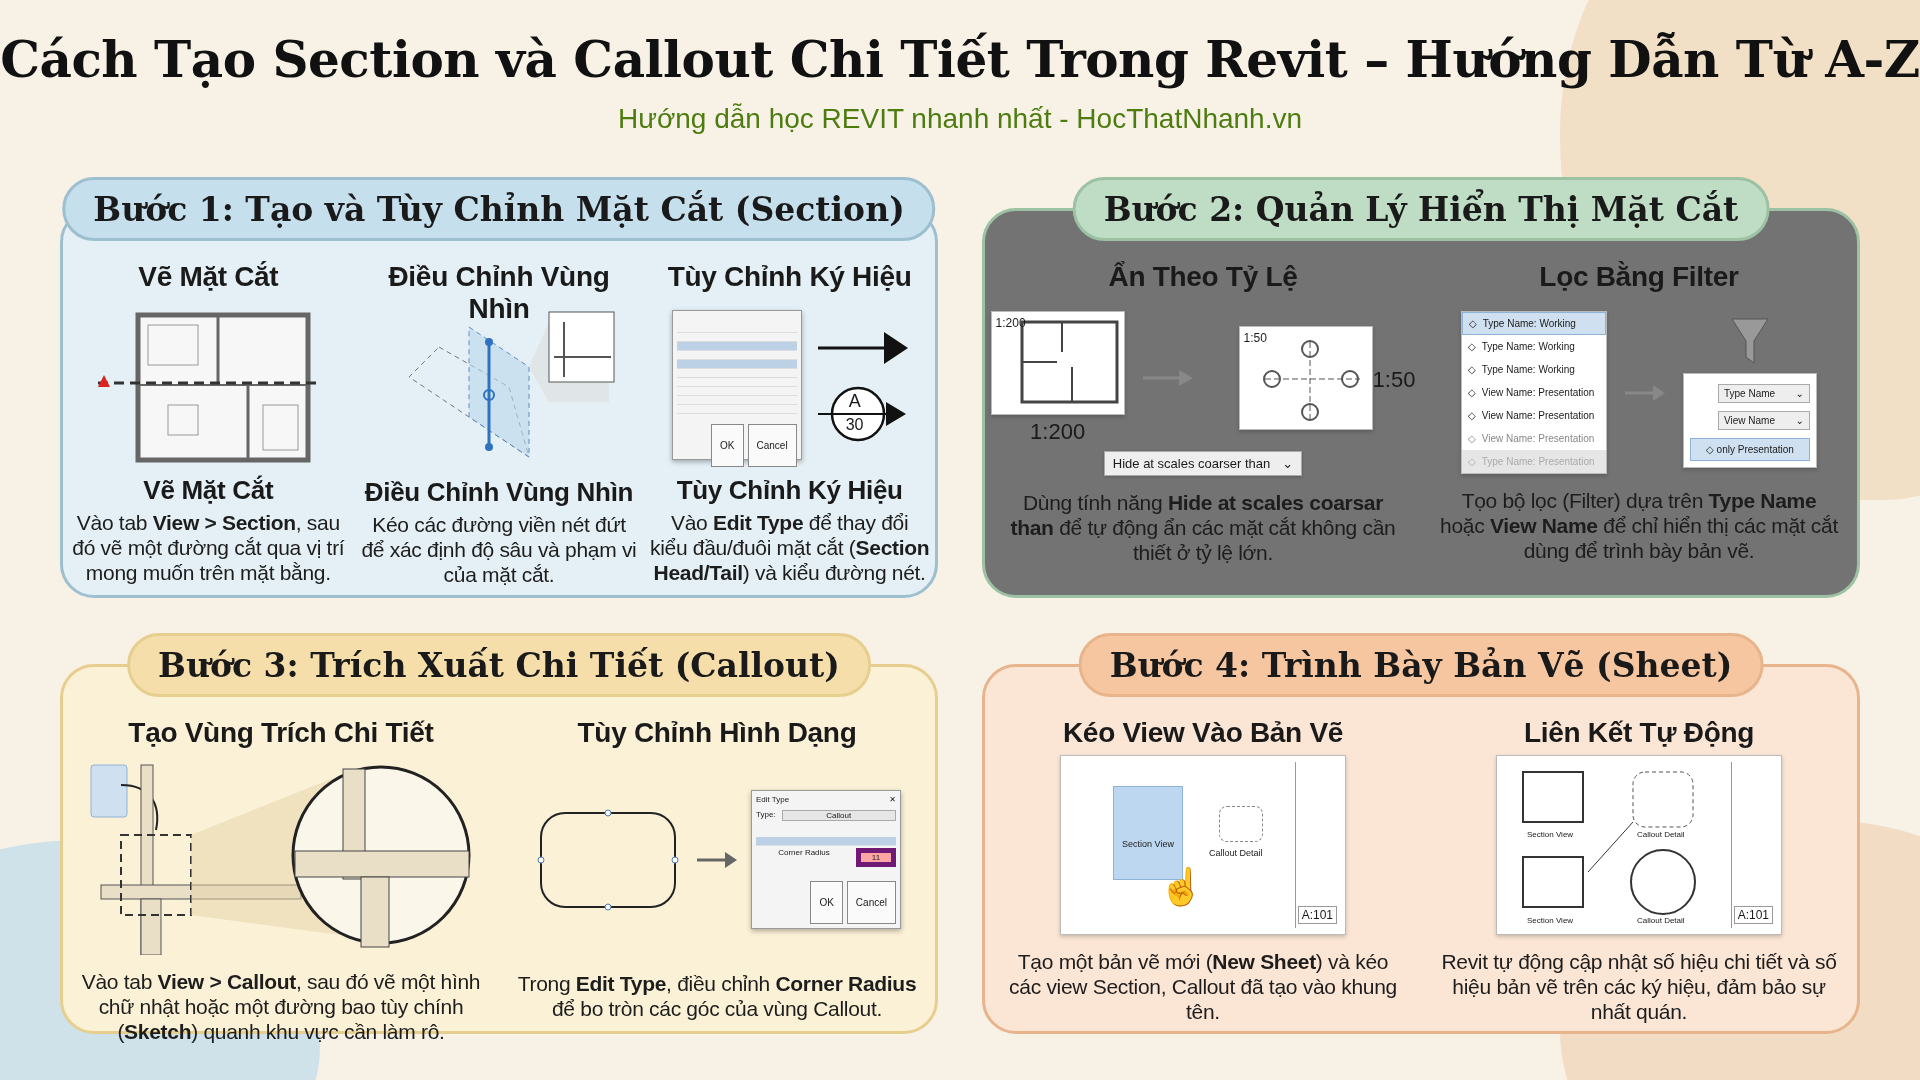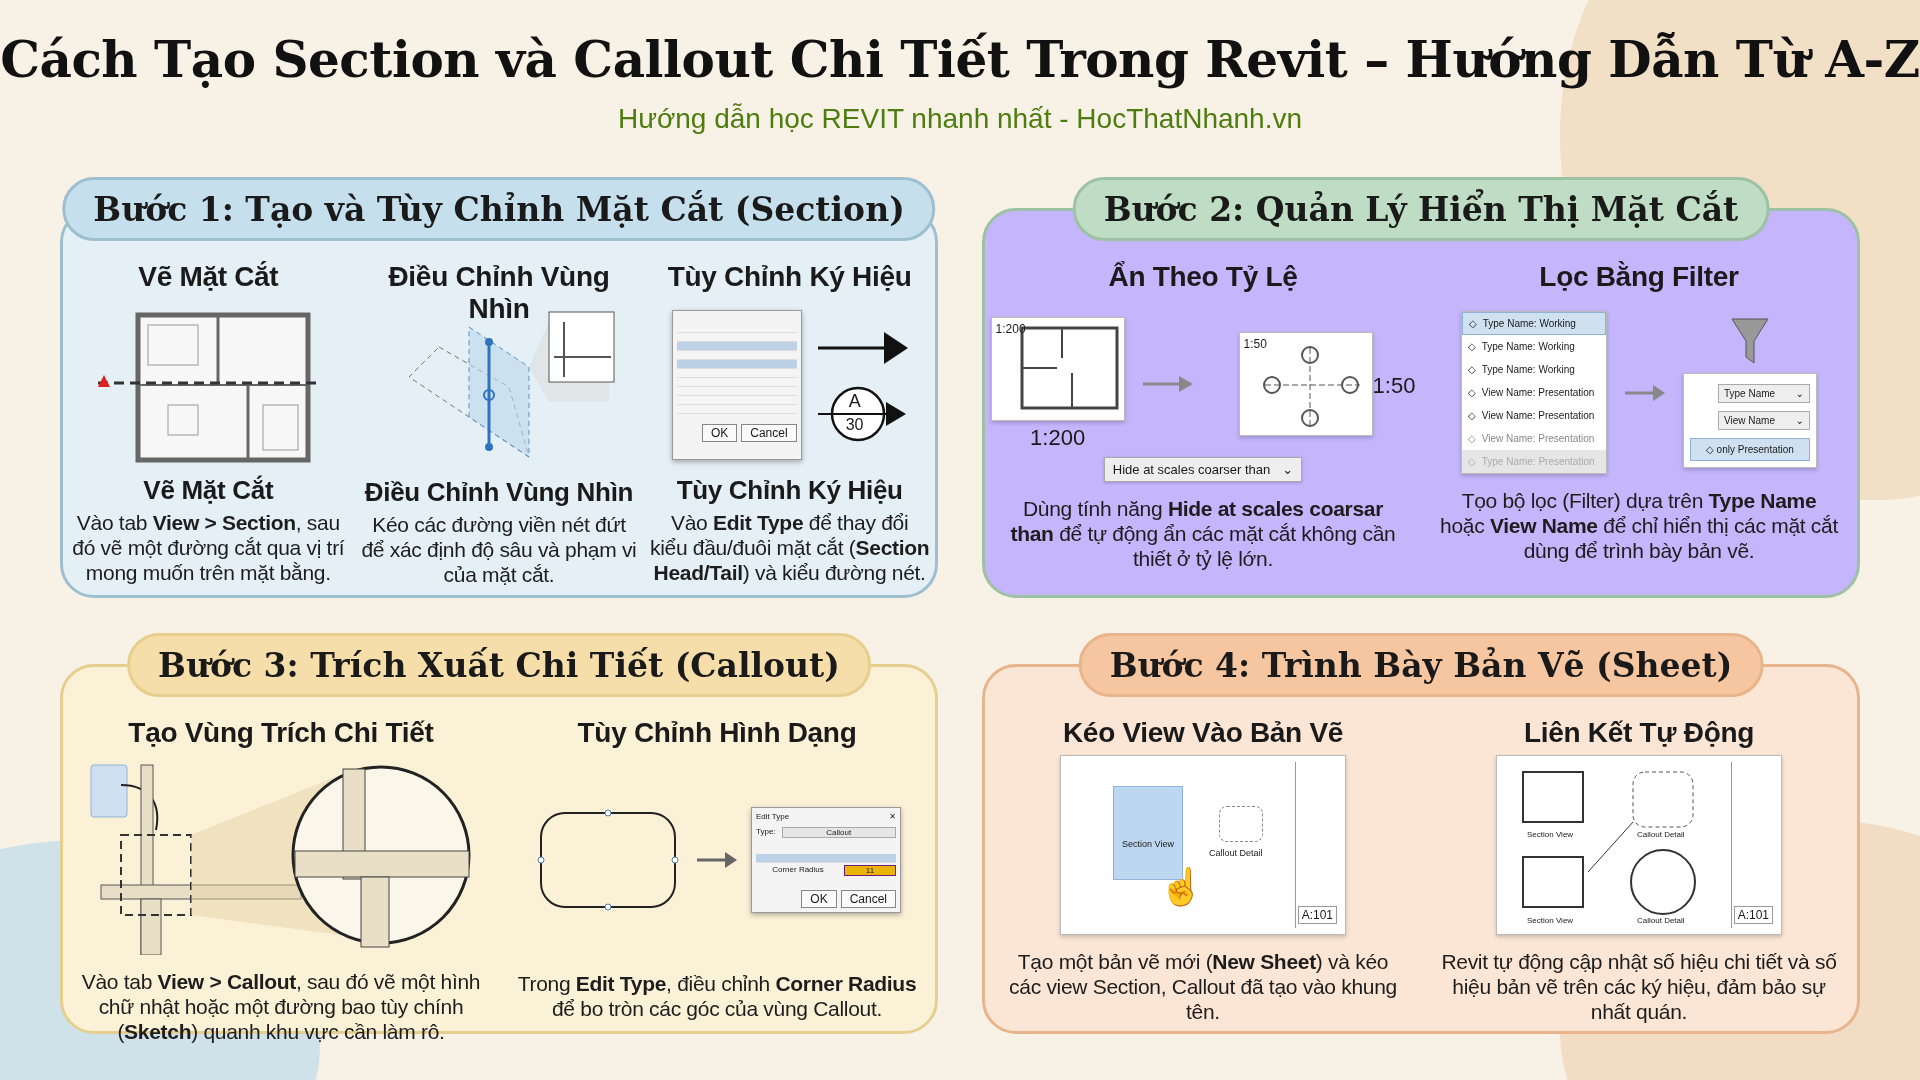--- a/index.html
+++ b/index.html
@@ -14,21 +14,21 @@
   .blob-tr { width: 520px; height: 640px; right: -160px; top: -140px; background: #f1dfc6; border-radius: 45% 55% 40% 60%; }
   .blob-bl { width: 520px; height: 380px; left: -200px; bottom: -140px; background: #cfe2ea; border-radius: 60% 40% 50% 50%; }
   .blob-br { width: 520px; height: 420px; right: -160px; bottom: -160px; background: #f3dcc4; border-radius: 50%; }
 
   .header { position: absolute; top: 30px; left: 0; width: 1920px; text-align: center; z-index: 2; }
   .title { font-family: "DejaVu Serif", serif; font-weight: bold; font-size: 50px; letter-spacing: -0.5px; color: #111; }
   .subtitle { margin-top: 14px; font-size: 28px; color: #4d7c0f; }
 
   .panel { position: absolute; border-radius: 34px; border: 3px solid; z-index: 2; }
   .p1 { left: 60px;  top: 208px; width: 878px; height: 390px; background: #e4f0f5; border-color: #9dbfd0; }
-  .p2 { left: 982px; top: 208px; width: 878px; height: 390px; background: #c4b5fd; border-color: #9cc2a3; }
+  .p2 { left: 982px; top: 208px; width: 878px; height: 390px; background: #737373; border-color: #9cc2a3; }
   .p3 { left: 60px;  top: 664px; width: 878px; height: 370px; background: #fbf1d6; border-color: #e6cf8e; }
   .p4 { left: 982px; top: 664px; width: 878px; height: 370px; background: #fbe6d6; border-color: #e7b48c; }
 
   .pill {
     position: absolute; top: -34px; left: 50%; transform: translateX(-50%);
     height: 64px; padding: 17px 28px; border-radius: 32px; border: 3px solid;
     display: flex; align-items: center; white-space: nowrap;
     font-family: "DejaVu Serif", serif; font-weight: bold; font-size: 33px; color: #1a1a1a;
   }
   .p1 .pill { background: #c6dfec; border-color: #9dbfd0; }
@@ -55,21 +55,21 @@
   .filter-list { background: #fff; border: 1px solid #bbb; width: 146px; box-shadow: 0 2px 4px rgba(0,0,0,0.2); }
   .filter-item { font-size: 10px; height: 23px; display: flex; align-items: center; gap: 6px; padding-left: 6px; }
   .filter-item.sel { background: #cfe0f0; border: 1px solid #8fb3d6; }
   .filter-item.dim { color: #aaa; background: #e6e6e6; }
   .sel-box { background: #fff; border: 1px solid #bbb; width: 134px; padding: 10px 6px 6px; box-shadow: 0 2px 4px rgba(0,0,0,0.2); }
   .mini-dd { background: #eee; border: 1px solid #aaa; font-size: 10px; padding: 3px 5px; margin: 0 0 8px 28px; display: flex; justify-content: space-between; }
   .only { background: #cfe0f0; border: 1px solid #8fb3d6; font-size: 10px; padding: 5px; }
   .dlg { background: #f4f4f4; border: 1px solid #999; box-shadow: 0 2px 5px rgba(0,0,0,0.3); font-size: 8px; padding: 4px; }
   .dlg-row { height: 9px; border-bottom: 1px solid #ddd; }
   .dlg-row.hd { background: #bcd0e6; }
-  .dlg-btn { display: inline-block; border: 1px solid #888; padding: 1px 8px; background: #fafafa; font-size: 12px; margin-left: 4px; }
+  .dlg-btn { display: inline-block; border: 1px solid #888; padding: 15px 8px; background: #fafafa; font-size: 10px; margin-left: 4px; }
 </style>
 </head>
 <body>
 
 <div class="blob blob-tr"></div>
 <div class="blob blob-bl"></div>
 <div class="blob blob-br"></div>
 
 <div class="header">
   <div class="title">Cách Tạo Section và Callout Chi Tiết Trong Revit – Hướng Dẫn Từ A-Z</div>
@@ -156,21 +156,21 @@
       <div class="desc"><span>Vào </span><b>Edit Type</b><span> để thay đổi kiểu đầu/đuôi mặt cắt (</span><b>Section Head/Tail</b><span>) và kiểu đường nét.</span></div>
     </div>
   </div>
 </div>
 
 <div class="panel p2">
   <div class="pill">Bước 2: Quản Lý Hiển Thị Mặt Cắt</div>
   <div class="cols">
     <div class="col">
       <div class="col-title">Ẩn Theo Tỷ Lệ</div>
-      <div style="display:flex;align-items:center;gap:18px;margin-top:16px;">
+      <div style="display:flex;align-items:center;gap:18px;margin-top:10px;">
         <div style="display:flex;flex-direction:column;align-items:center;">
           <div class="mini-box" style="width:134px;height:104px;">
             <span class="scale-lbl">1:200</span>
             <svg width="134" height="104" viewBox="0 0 134 104">
               <rect x="30" y="10" width="95" height="80" fill="none" stroke="#444" stroke-width="3"></rect>
               <line x1="70" y1="10" x2="70" y2="40" stroke="#444" stroke-width="2"></line>
               <line x1="30" y1="50" x2="65" y2="50" stroke="#444" stroke-width="2"></line>
               <line x1="80" y1="55" x2="80" y2="90" stroke="#444" stroke-width="2"></line>
             </svg>
           </div>
@@ -303,21 +303,21 @@
               <span>Edit Type</span>
               <span>✕</span>
             </div>
           <div style="margin-top:6px;display:flex;gap:6px;">
               <span>Type:</span>
               <span style="background:#e6e6e6;border:1px solid #aaa;flex:1;padding:0 15px;">Callout</span>
             </div>
           <div class="dlg-row hd" style="margin-top:16px;"></div>
           <div style="display:flex;gap:4px;margin-top:2px;">
               <span style="flex:1;">Corner Radius</span>
-              <span style="background:#eab308;border:1px solid #701a75;width:52px;padding:0 3px;">11</span>
+              <span style="background:#fca5a5;border:5px solid #701a75;width:40px;padding:0 3px;">11</span>
             </div>
           <div style="text-align:right;margin-top:14px;"><span class="dlg-btn">OK</span><span class="dlg-btn">Cancel</span></div>
         </div>
       </div>
       <div class="desc"><span>Trong </span><b>Edit Type</b><span>, điều chỉnh </span><b>Corner Radius</b><span> để bo tròn các góc của vùng Callout.</span></div>
     </div>
   </div>
 </div>
 
 <div class="panel p4">

